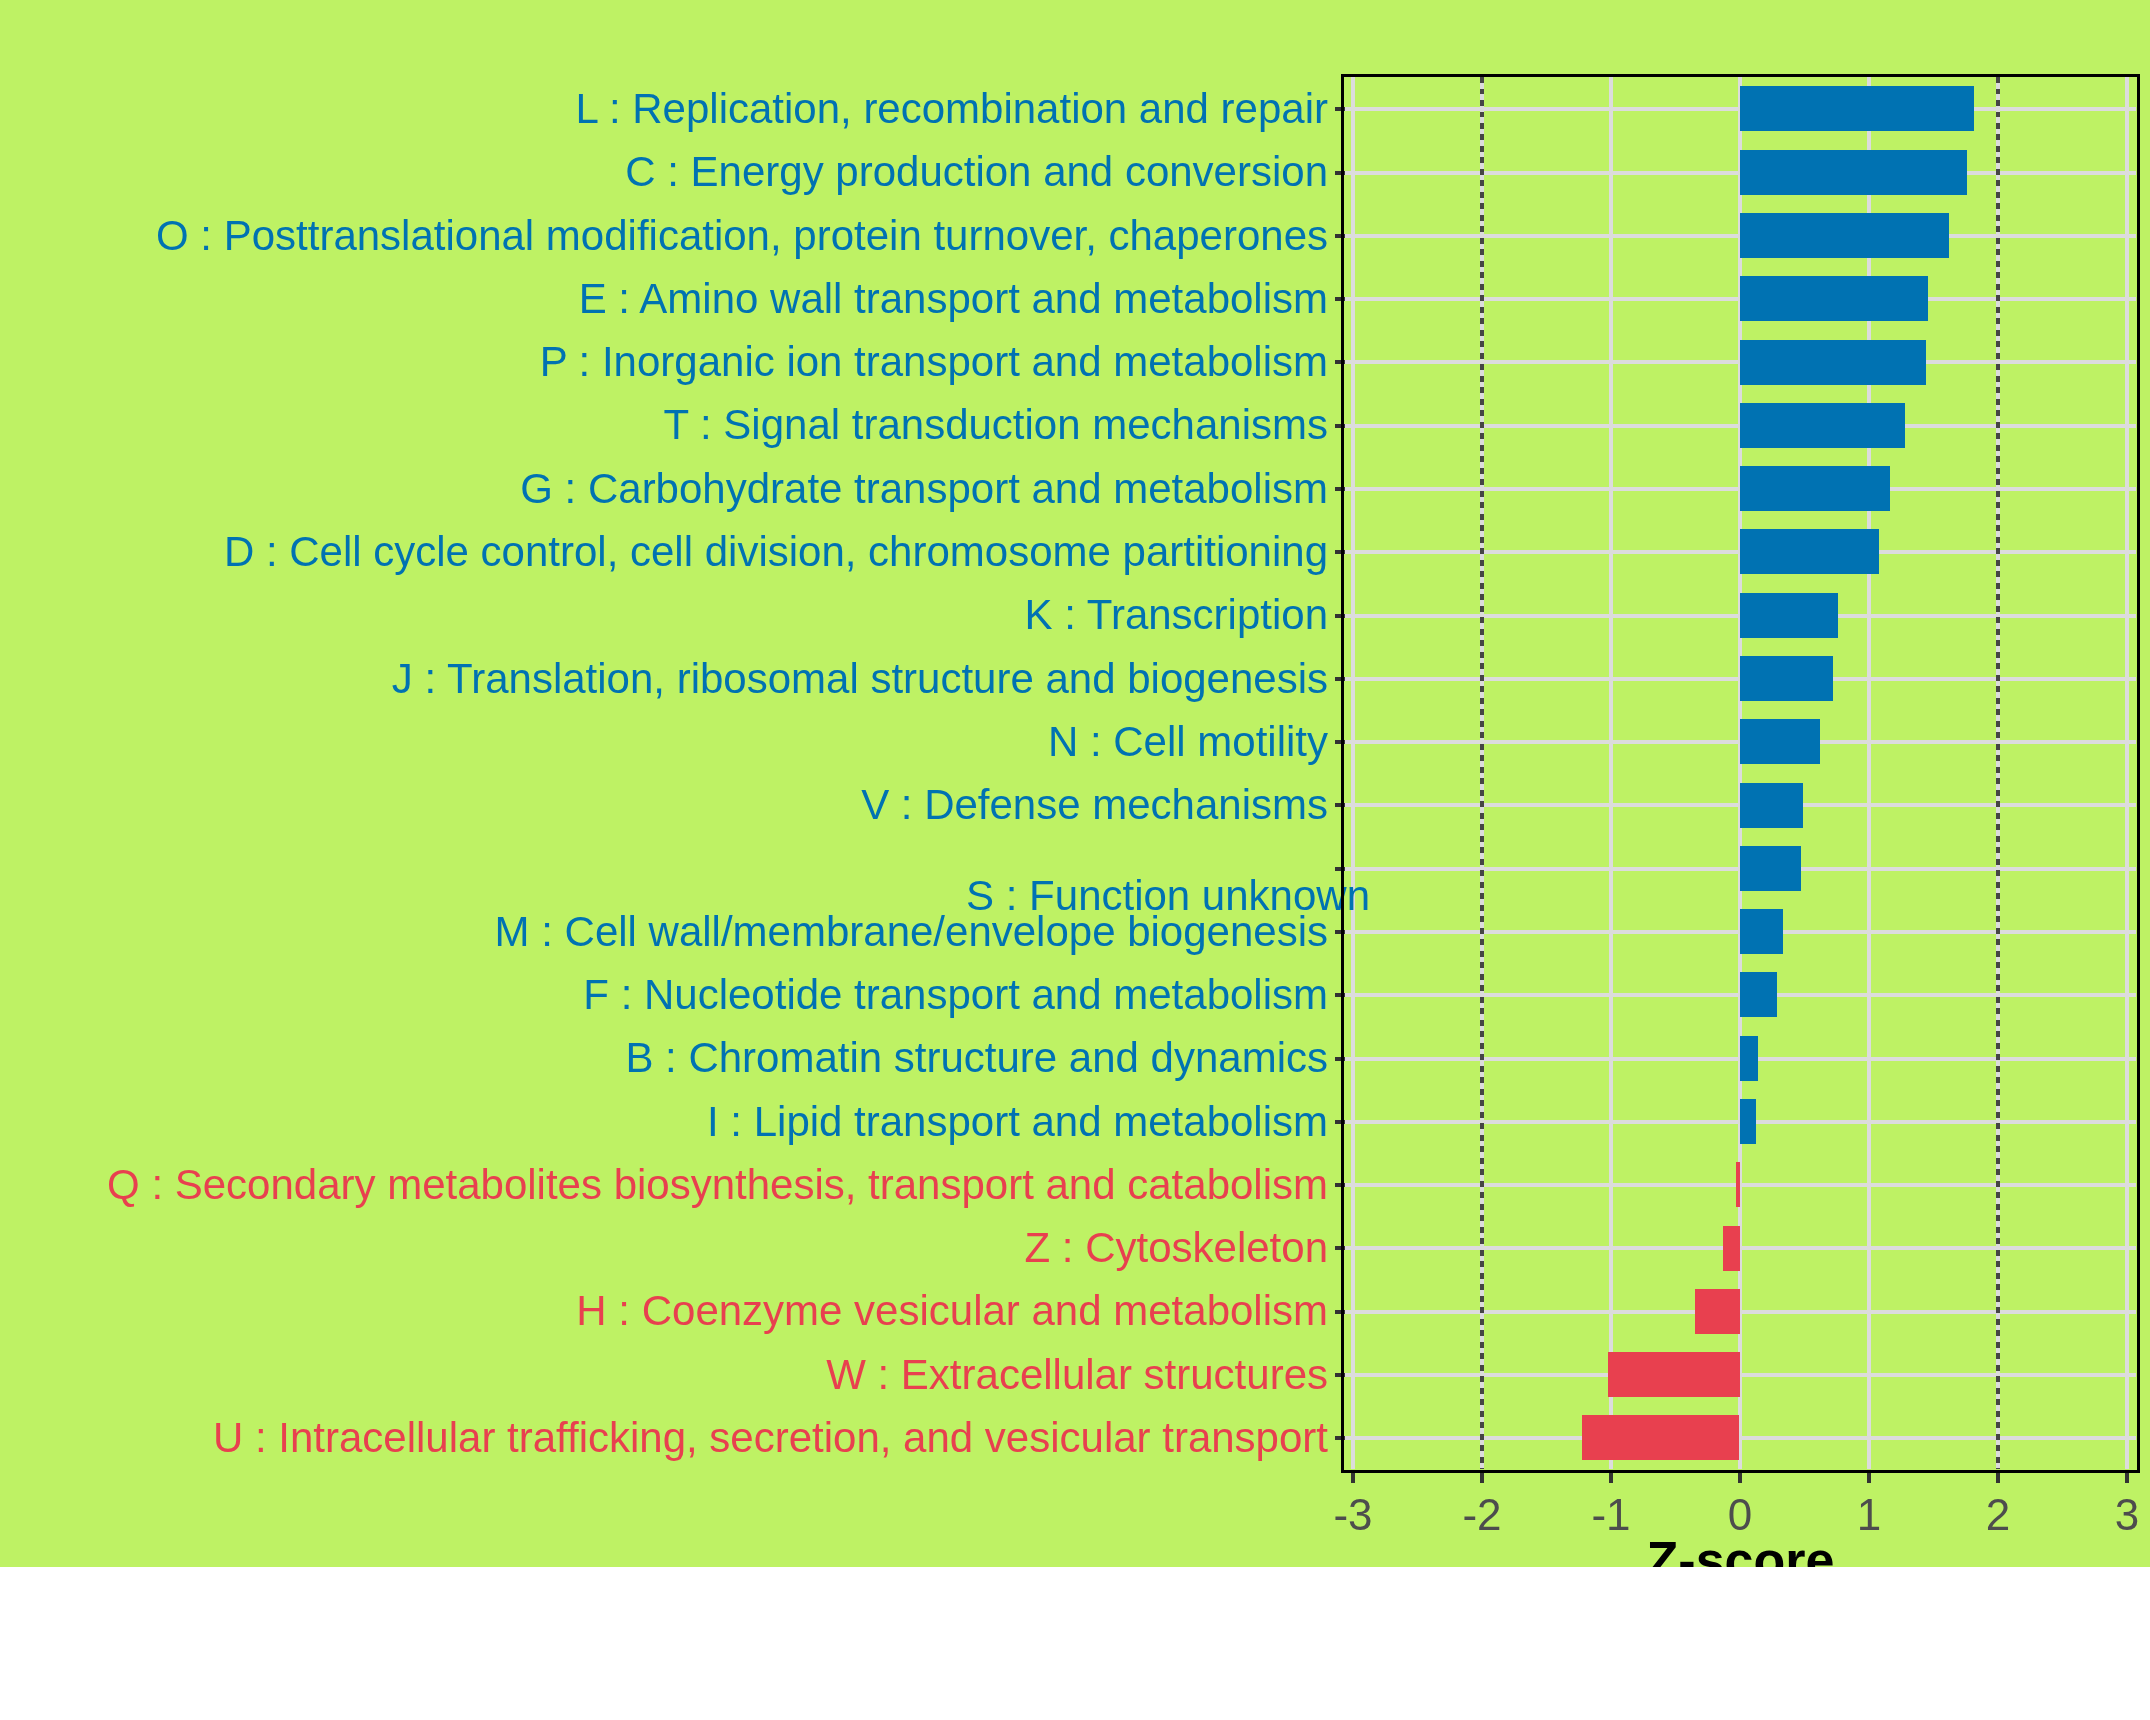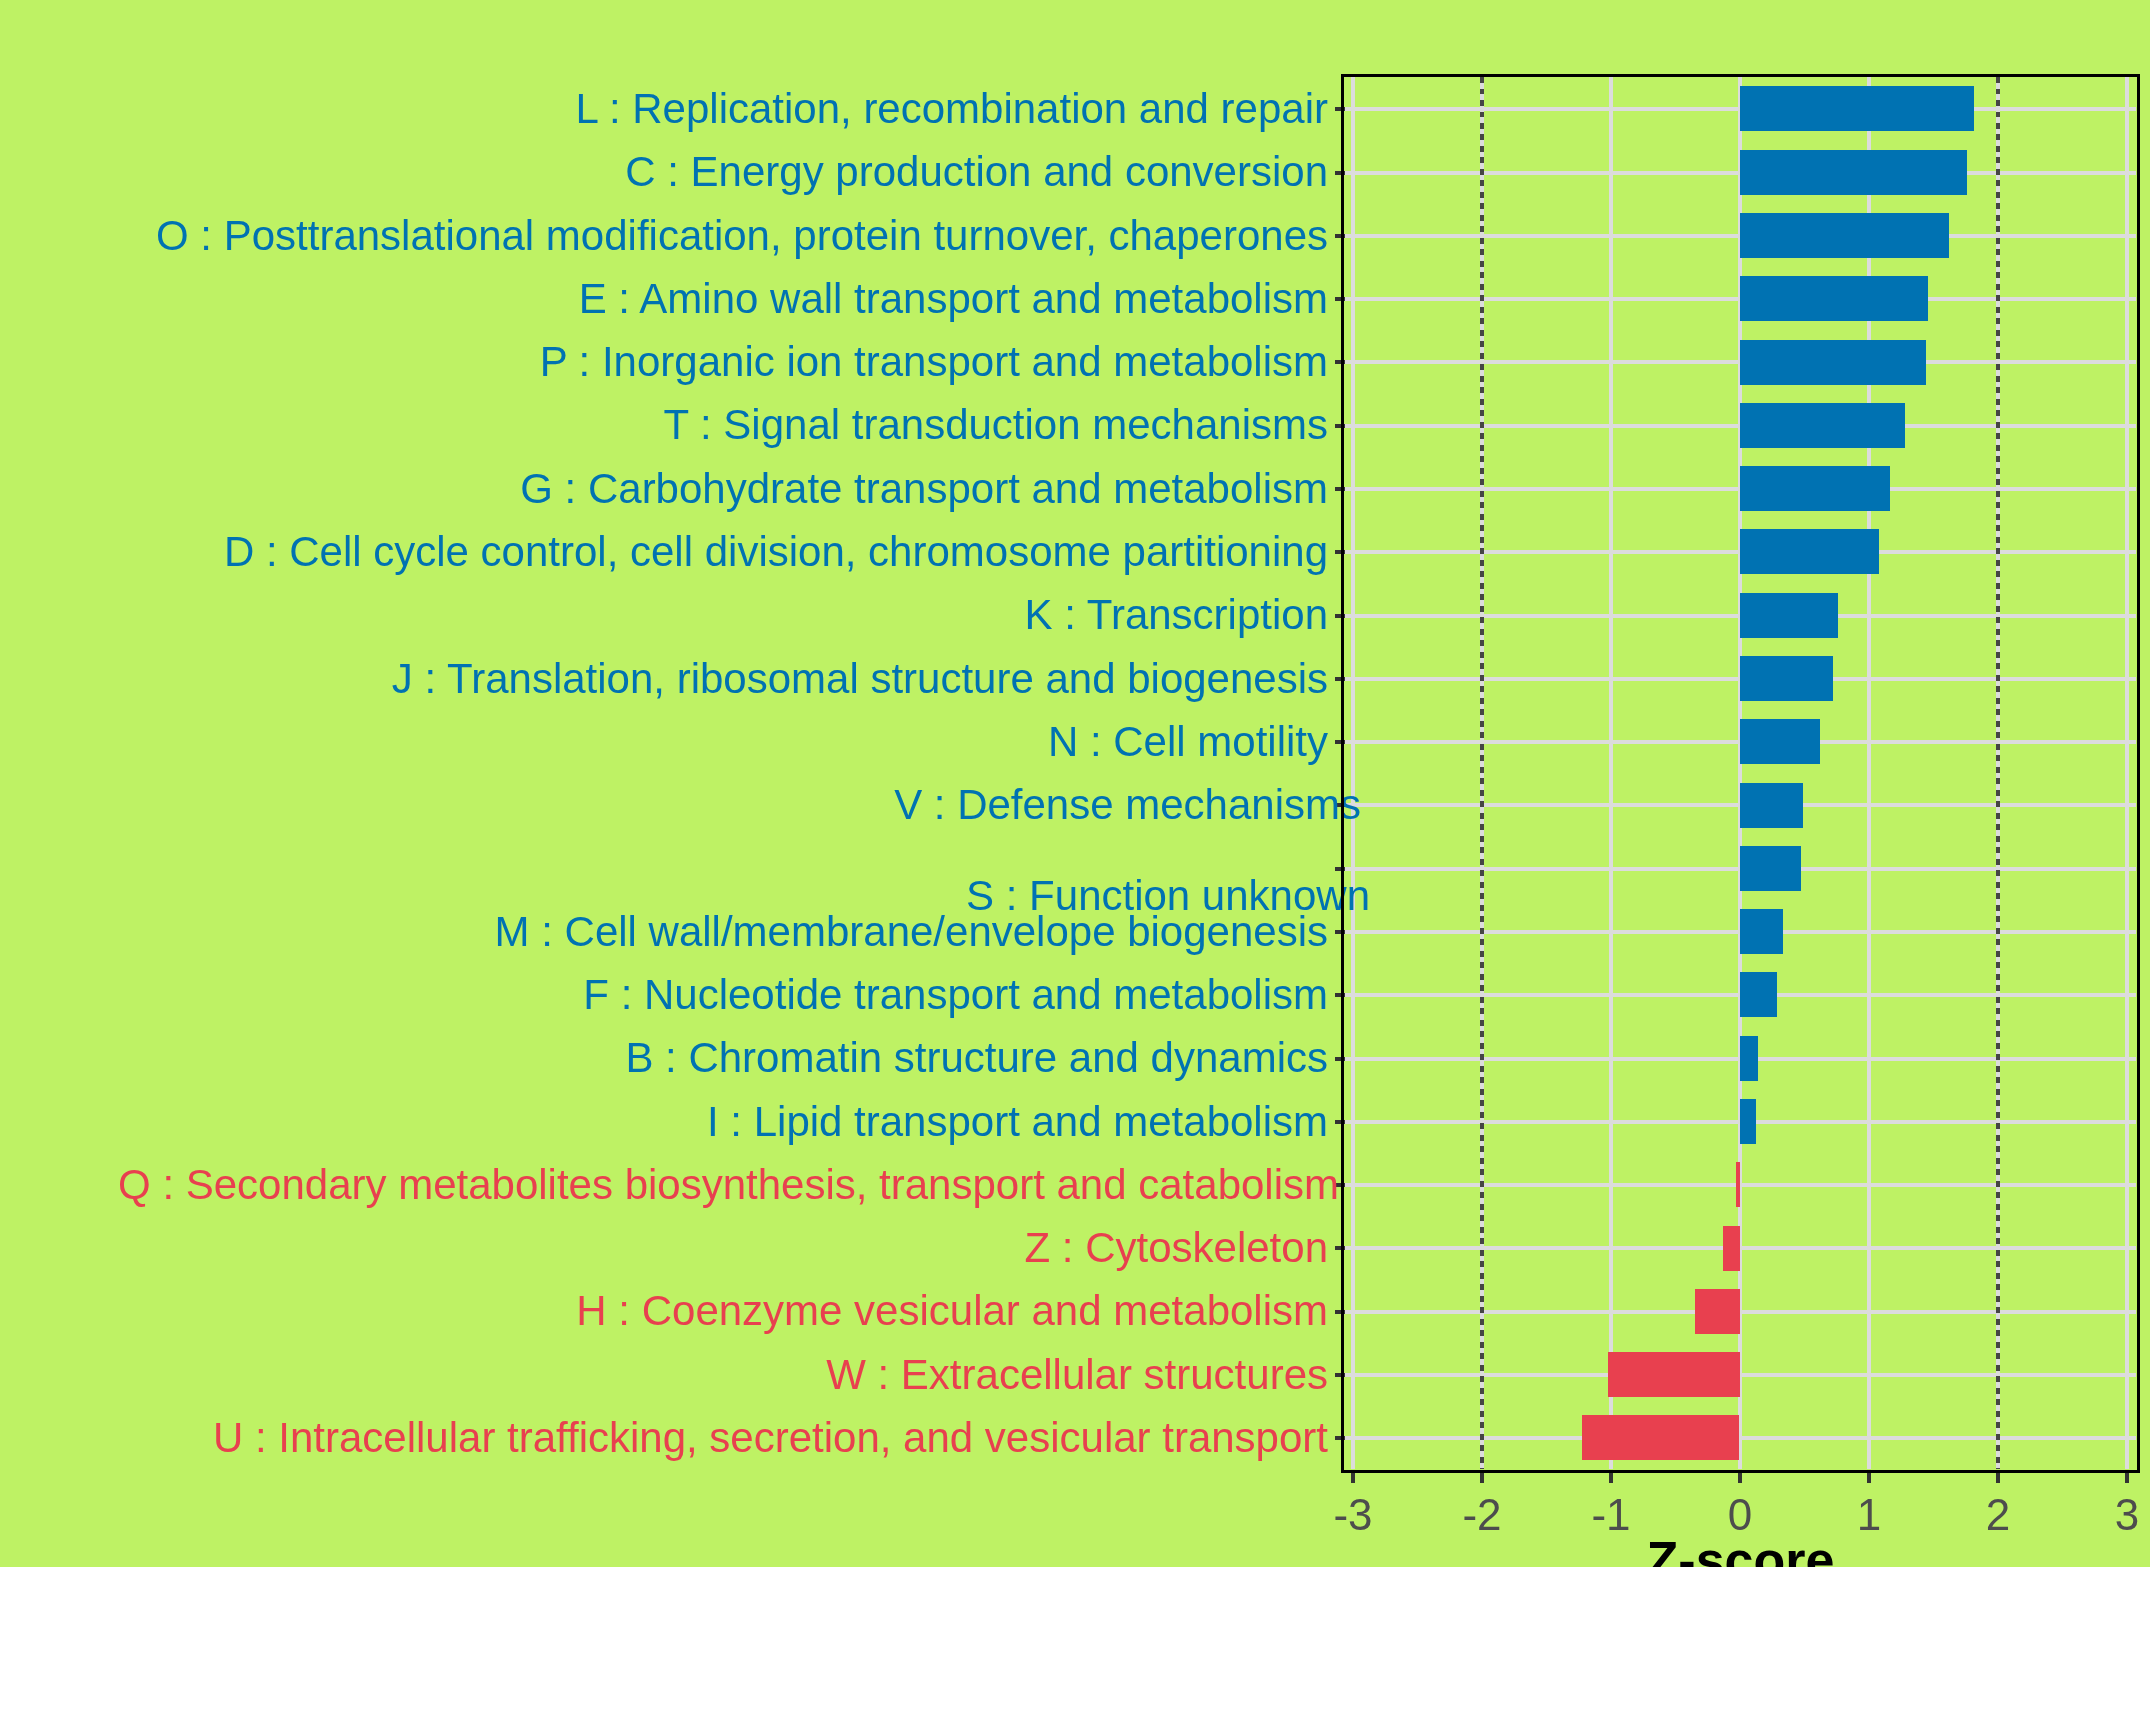--- a/index.html
+++ b/index.html
@@ -101,33 +101,33 @@
       <div class="cat-label" style="width: 1328px; top: 489px; color: rgb(0, 114, 178);">G : Carbohydrate transport and metabolism</div>
       <div class="ytick" style="left: 1335px; top: 550px; background: rgb(51, 51, 51);"></div>
       <div class="cat-label" style="width: 1328px; top: 552px; color: rgb(0, 114, 178);">D : Cell cycle control, cell division, chromosome partitioning</div>
       <div class="ytick" style="left: 1335px; top: 614px; background: rgb(51, 51, 51);"></div>
       <div class="cat-label" style="width: 1328px; top: 615px; color: rgb(0, 114, 178);">K : Transcription</div>
       <div class="ytick" style="left: 1335px; top: 677px; background: rgb(51, 51, 51);"></div>
       <div class="cat-label" style="width: 1328px; top: 679px; color: rgb(0, 114, 178);">J : Translation, ribosomal structure and biogenesis</div>
       <div class="ytick" style="left: 1335px; top: 740px; background: rgb(51, 51, 51);"></div>
       <div class="cat-label" style="width: 1328px; top: 742px; color: rgb(0, 114, 178);">N : Cell motility</div>
       <div class="ytick" style="left: 1335px; top: 803px; background: rgb(51, 51, 51);"></div>
-      <div class="cat-label" style="width: 1328px; top: 805px; color: rgb(0, 114, 178); padding-left: 33px;">V : Defense mechanisms</div>
+      <div class="cat-label" style="width: 1328px; top: 805px; color: rgb(0, 114, 178);">V : Defense mechanisms</div>
       <div class="ytick" style="left: 1335px; top: 867px; background: rgb(51, 51, 51);"></div>
       <div class="cat-label" style="width: 1328px; top: 896px; color: rgb(0, 114, 178); padding-left: 42px;">S : Function unknown</div>
       <div class="ytick" style="left: 1335px; top: 930px; background: rgb(51, 51, 51);"></div>
       <div class="cat-label" style="width: 1328px; top: 932px; color: rgb(0, 114, 178);">M : Cell wall/membrane/envelope biogenesis</div>
       <div class="ytick" style="left: 1335px; top: 993px; background: rgb(51, 51, 51);"></div>
       <div class="cat-label" style="width: 1328px; top: 995px; color: rgb(0, 114, 178);">F : Nucleotide transport and metabolism</div>
       <div class="ytick" style="left: 1335px; top: 1057px; background: rgb(51, 51, 51);"></div>
       <div class="cat-label" style="width: 1328px; top: 1058px; color: rgb(0, 114, 178);">B : Chromatin structure and dynamics</div>
       <div class="ytick" style="left: 1335px; top: 1120px; background: rgb(51, 51, 51);"></div>
       <div class="cat-label" style="width: 1328px; top: 1122px; color: rgb(0, 114, 178);">I : Lipid transport and metabolism</div>
       <div class="ytick" style="left: 1335px; top: 1183px; background: rgb(51, 51, 51);"></div>
-      <div class="cat-label" style="width: 1328px; top: 1185px; color: rgb(232, 64, 79); margin-left: 11px;">Q : Secondary metabolites biosynthesis, transport and catabolism</div>
+      <div class="cat-label" style="width: 1328px; top: 1185px; color: rgb(232, 64, 79);">Q : Secondary metabolites biosynthesis, transport and catabolism</div>
       <div class="ytick" style="left: 1335px; top: 1246px; background: rgb(51, 51, 51);"></div>
       <div class="cat-label" style="width: 1328px; top: 1248px; color: rgb(232, 64, 79);">Z : Cytoskeleton</div>
       <div class="ytick" style="left: 1335px; top: 1310px; background: rgb(51, 51, 51);"></div>
       <div class="cat-label" style="width: 1328px; top: 1311px; color: rgb(232, 64, 79);">H : Coenzyme vesicular and metabolism</div>
       <div class="ytick" style="left: 1335px; top: 1373px; background: rgb(51, 51, 51);"></div>
       <div class="cat-label" style="width: 1328px; top: 1375px; color: rgb(232, 64, 79);">W : Extracellular structures</div>
       <div class="ytick" style="left: 1335px; top: 1436px; background: rgb(51, 51, 51);"></div>
       <div class="cat-label" style="width: 1328px; top: 1438px; color: rgb(232, 64, 79);">U : Intracellular trafficking, secretion, and vesicular transport</div>
     </div>
   <div id="panel-border" class="panel-border" style="left: 1341px; top: 74px; width: 799px; height: 1399px; border-color: rgb(0, 0, 0);"></div>

